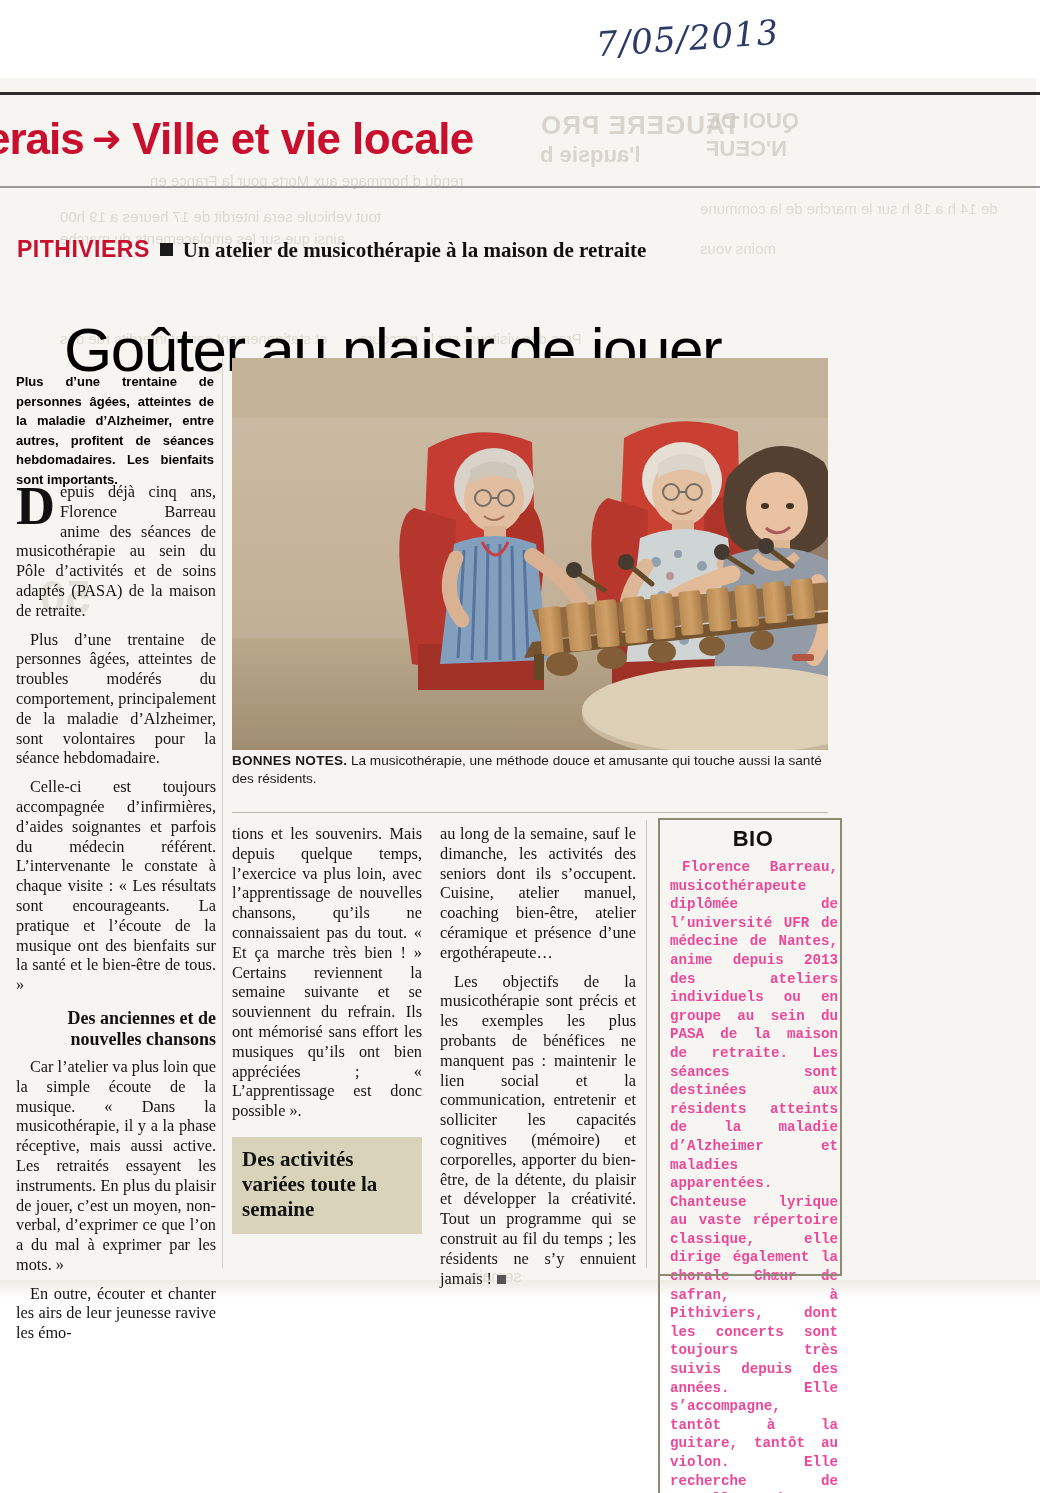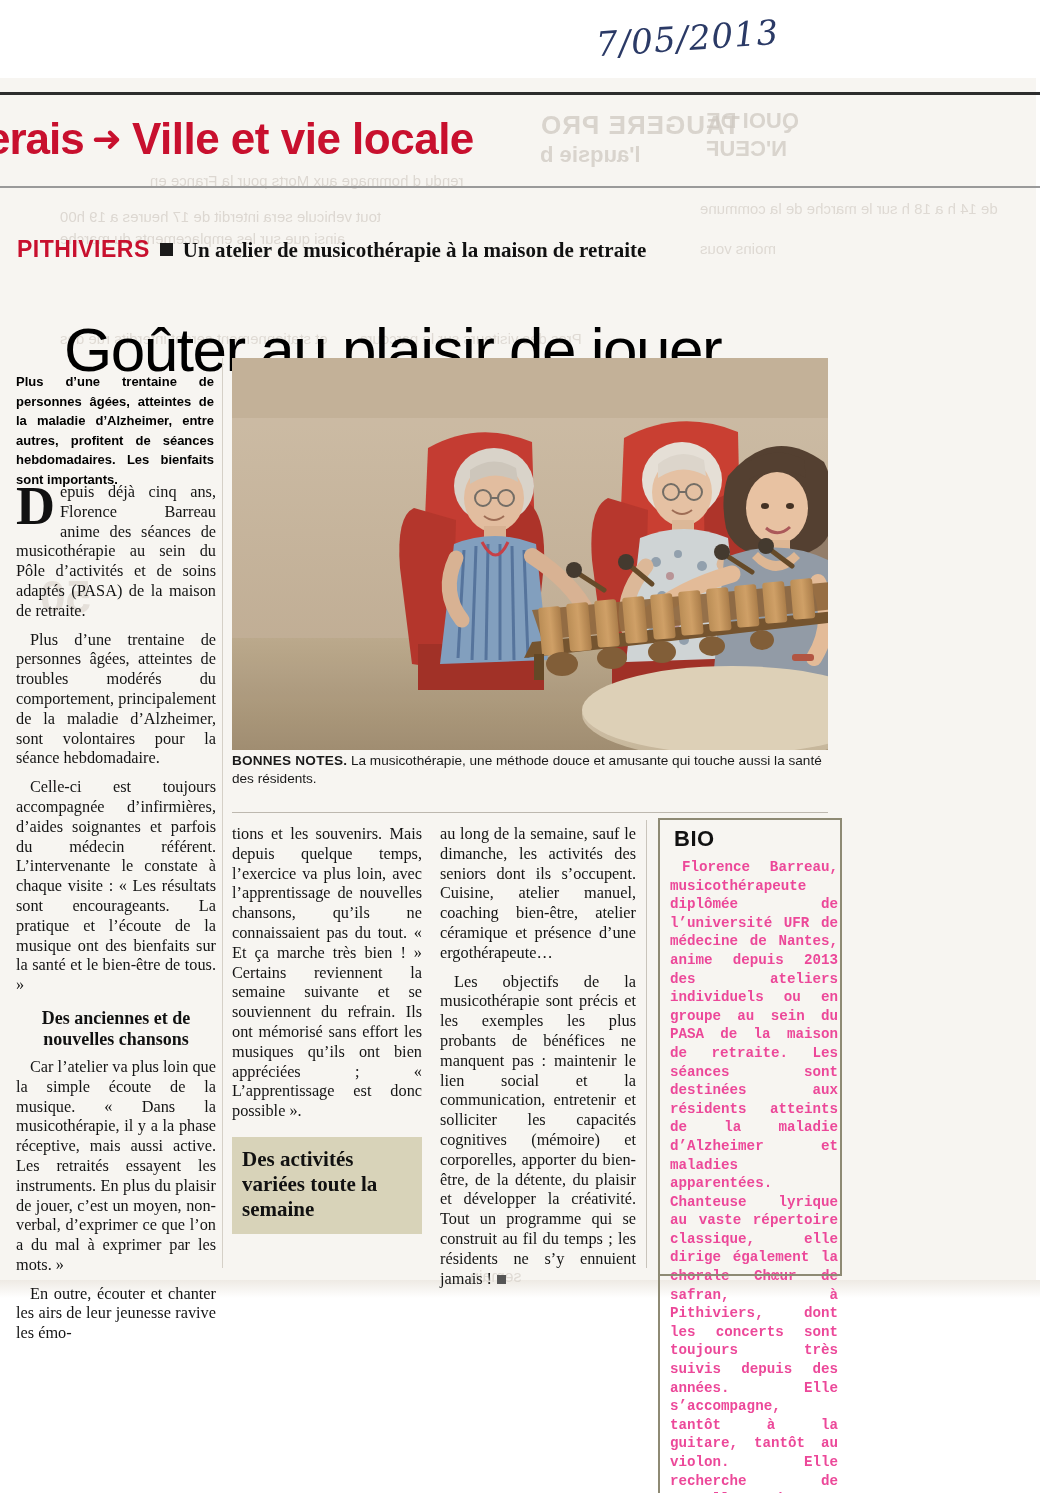--- a/index.html
+++ b/index.html
@@ -207,21 +207,21 @@
   .col p.first { text-indent: 0; }
 
   
   .subhead {
     font-family: "Liberation Serif", serif;
     font-weight: bold;
     font-size: 18px;
     line-height: 21px;
     color: #111;
     margin: 13px 0 7px 0;
-    text-align: center;
+    text-align: right;
   }
 
   
   .boxhead {
     background: #d8d3b9;
     padding: 10px 10px 12px 10px;
     font-family: "Liberation Serif", serif;
     font-weight: bold;
     font-size: 21px;
     line-height: 25px;
@@ -271,20 +271,21 @@
     border-top: 2px solid #8e8a74;
     padding: 0;
   }
   .bio-title {
     font-family: "Liberation Sans", sans-serif;
     font-weight: bold;
     font-size: 22px;
     color: #111;
     padding: 6px 10px 4px 14px;
     letter-spacing: .5px;
+    text-align: center;
   }
   .bio-body {
     font-family: Liberation Mono, monospace;
     font-weight: bold;
     font-size: 14.2px;
     line-height: 18.6px;
     color: #ec4899;
     text-align: justify;
     padding: 2px 4px 0 10px;
     text-indent: 12px;

